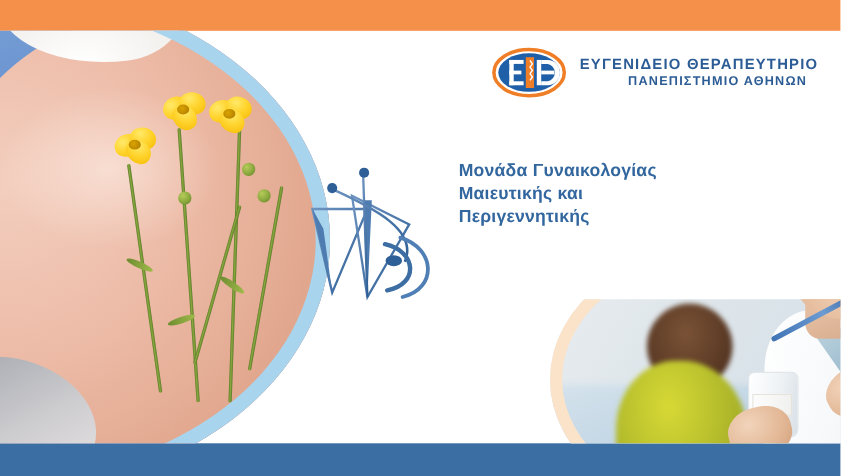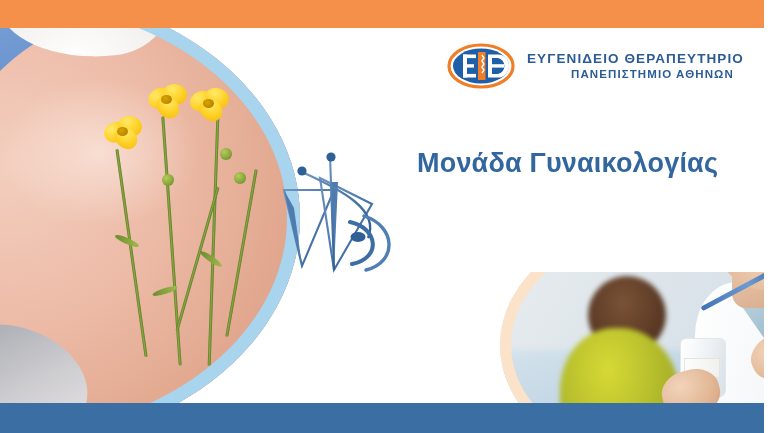--- a/index.html
+++ b/index.html
@@ -210,21 +210,21 @@
   }
 
   
   .unit-emblem{
     position:absolute;left:272px;top:146px;width:128px;height:128px;z-index:6;
   }
 
   
   .unit-title{
     position:absolute;left:417px;top:146px;width:345px;z-index:6;
-    font-size:27px;font-weight:bold;color:#32669E;
+    font-size:16px;font-weight:bold;color:#32669E;
     line-height:1.3;letter-spacing:.2px;
   }
   .unit-title .tline{display:block;white-space:nowrap;}
 </style>
 </head>
 <body>
 
 <div id="banner">
 
   <div class="top-band"></div>
@@ -353,17 +353,19 @@
       </g>
       <g fill="none" stroke="#4F7FB4" stroke-width="3.4" stroke-linecap="round">
         <path d="M92 70 C124 80 126 116 94 124"></path>
       </g>
       <ellipse cx="86" cy="91" rx="7.5" ry="5" fill="#2E5F96"></ellipse>
     </svg>
   </div>
 
   <div class="unit-title">
     <span class="tline">Μονάδα Γυναικολογίας</span>
+    <span class="tline">Μαιευτικής και</span>
+    <span class="tline">Περιγεννητικής</span>
   </div>
 
   <div class="bottom-band"></div>
 
 </div>
 
 </body></html>

